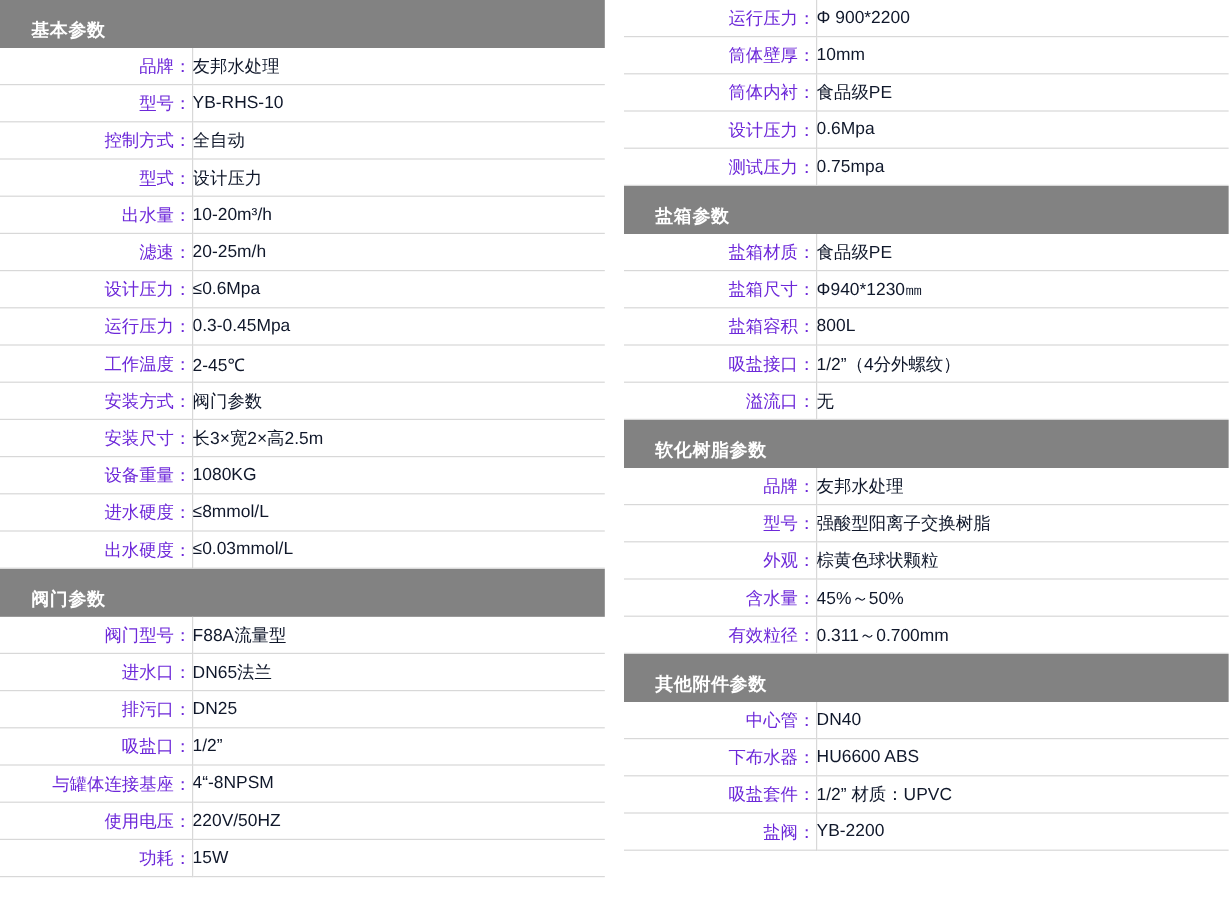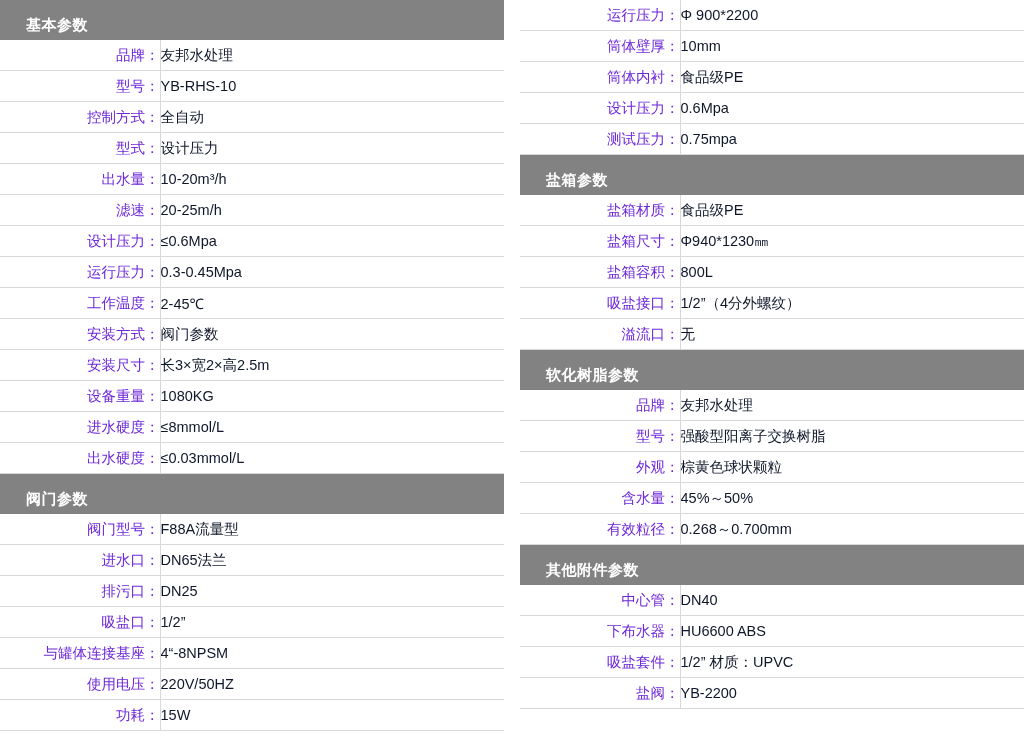--- a/index.html
+++ b/index.html
@@ -242,21 +242,21 @@
         <tr class="data-row">
           <td class="key">外观：</td>
           <td class="val">棕黄色球状颗粒</td>
         </tr>
         <tr class="data-row">
           <td class="key">含水量：</td>
           <td class="val">45%～50%</td>
         </tr>
         <tr class="data-row">
           <td class="key">有效粒径：</td>
-          <td class="val">0.268～0.700mm</td>
+          <td class="val">0.311～0.700mm</td>
         </tr>
 
         <tr class="section-row">
           <td colspan="2">其他附件参数</td>
         </tr>
         <tr class="data-row">
           <td class="key">中心管：</td>
           <td class="val">DN40</td>
         </tr>
         <tr class="data-row">

